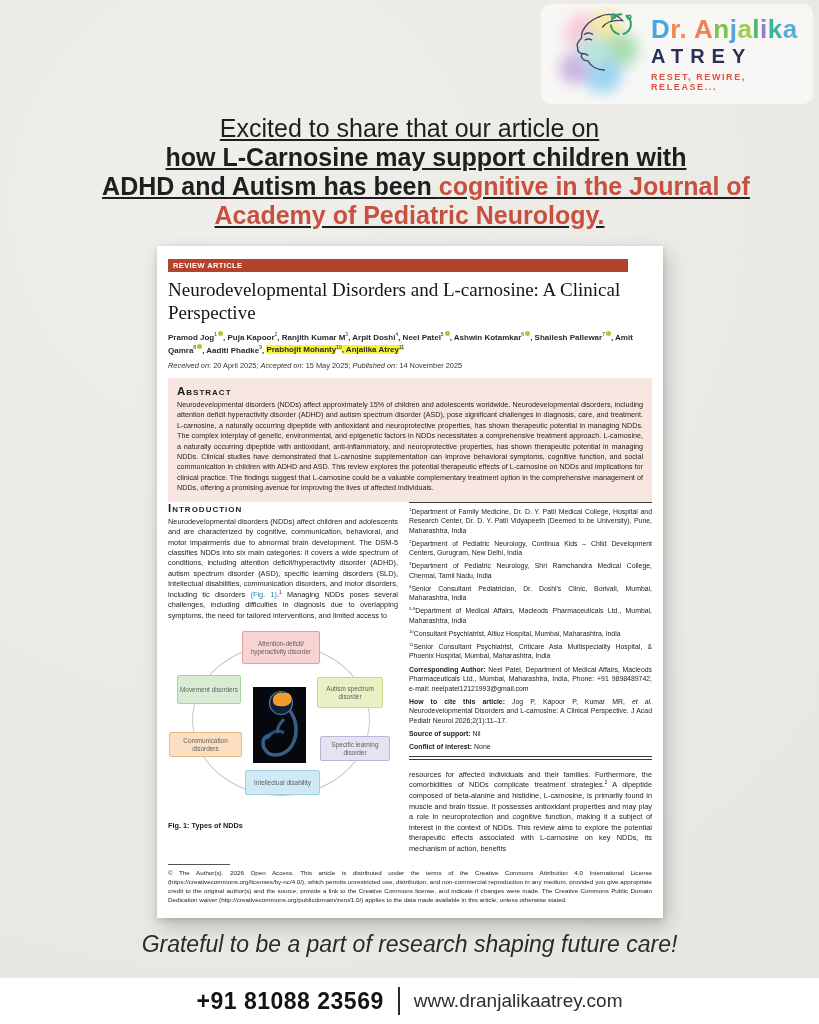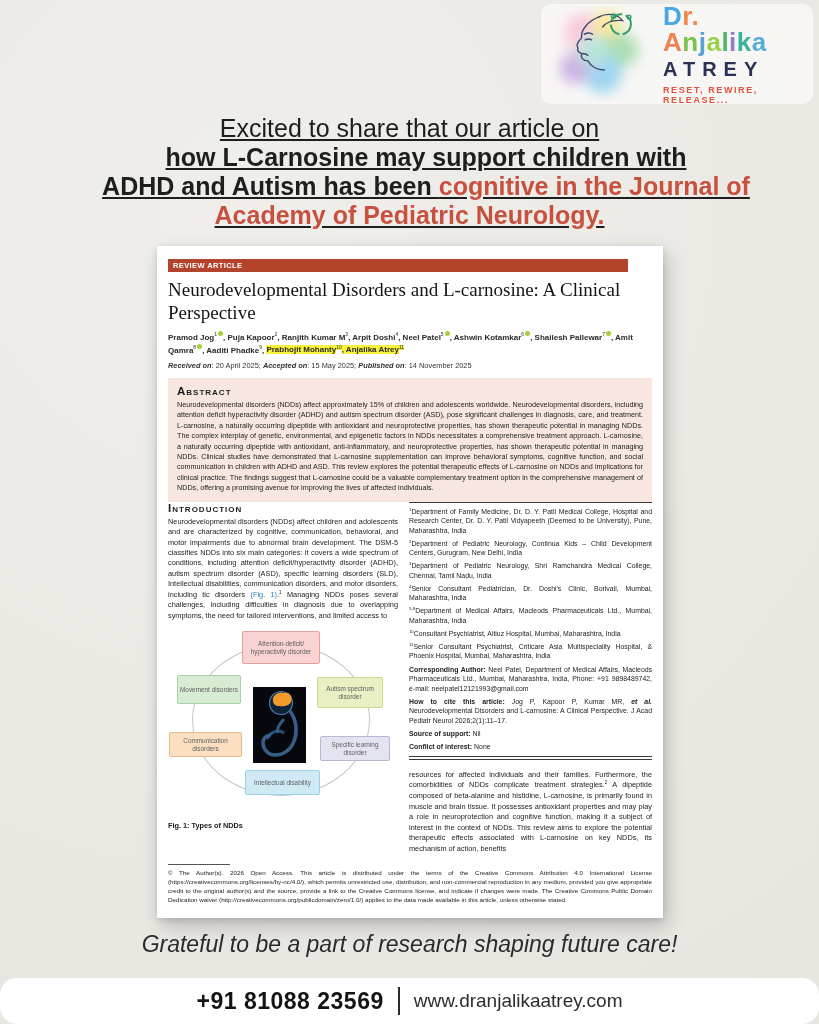--- a/index.html
+++ b/index.html
@@ -3,21 +3,21 @@
 <meta charset="utf-8">
 <style>
   * { margin:0; padding:0; box-sizing:border-box; }
   html,body { background:#d8d6d2; }
   body { font-family:"Liberation Sans","DejaVu Sans",sans-serif; }
   .canvas { position:relative; width:819px; height:1024px; margin:0 auto; overflow:hidden;
             background:radial-gradient(circle at 30% 20%, #f0eeea 0%, #ebe9e4 55%, #e7e5e0 100%); }
 
   
   .logo { position:absolute; top:4px; right:6px; width:272px; height:100px; display:flex; align-items:center;
-          background:rgba(255,255,255,.6); border-radius:10px; padding:2px 6px;gap:12px; }
+          background:rgba(255,255,255,.6); border-radius:10px; padding:2px 6px; }
   .logo-art { flex:0 0 102px; height:96px; }
   .logo-text { flex:1; padding-left:2px; }
   .brand { font-size:26px; font-weight:700; letter-spacing:.5px; line-height:1; }
   .surname { font-size:20px; font-weight:700; letter-spacing:7px; color:#2a3154; margin-top:3px; }
   .tagline { font-size:9px; font-weight:700; letter-spacing:1.6px; color:#e4503e; margin-top:4px; }
 
   
   .headline { position:absolute; top:114px; left:0; width:100%; text-align:center;
               font-size:25px; line-height:29px; color:#1e1e1e;text-decoration:underline; }
   .headline .bold { font-weight:700;padding-left:33px; }
@@ -27,21 +27,21 @@
   .paper { position:absolute; left:157px; top:246px; width:506px; height:672px; background:#ffffff;
            box-shadow:4px 8px 18px rgba(0,0,0,.20), 0 2px 6px rgba(0,0,0,.12);
            padding:13px 11px 8px 11px; overflow:hidden; color:#1a1a1a; }
   .banner { width:460px; height:13px; background:#b4432c; color:#fff; font-size:7.5px; font-weight:700;
             letter-spacing:.4px; line-height:13px; padding-left:5px; }
   .p-title { font-family:"Liberation Serif","DejaVu Serif",serif; font-size:19px; line-height:1.22;
              margin-top:6px; color:#141414; }
   .authors { font-size:8px; line-height:1.45; margin-top:7px; color:#2a2a2a; }
   .dates { font-size:7.4px; margin-top:5px; color:#333; }
   .rich .b { font-weight:700; }
-  .rich .i { font-style:italic;font-weight:bold; }
+  .rich .i { font-style:italic; }
   .rich .sup { font-size:.62em; vertical-align:super; line-height:0; }
   .rich .link { color:#2a7fae; }
   .rich .hl { background:#f8f23a; }
   .rich .orcid { display:inline-block; width:5px; height:5px; border-radius:50%; background:#a6ce39;
                  vertical-align:super; margin-left:1px; }
 
   .abstract { background:#f8e7e0; margin-top:8px; padding:7px 9px 8px 9px; }
   .sec-head { font-size:8px; font-weight:700; letter-spacing:1px; color:#1c1c1c; }
   .sec-head::first-letter { font-size:11.5px; }
   .abs-body { font-size:7.2px; line-height:1.45; text-align:justify; margin-top:3px; color:#222; }
@@ -75,21 +75,21 @@
   .fig-caption { font-weight:700; font-size:7.3px; margin-top:6px; }
 
   .p-footer { margin-top:9px; }
   .foot-rule { width:62px; border-top:1px solid #555; margin-bottom:3px; }
   .copyright { font-size:6.25px; line-height:1.45; text-align:justify; color:#232323; }
 
   
   .gratitude { position:absolute; top:931px; left:0; width:100%; text-align:center;
                font-size:23px; font-style:italic; font-weight:500; color:#2b2b2b; }
   .footer-bar { position:absolute; left:0; top:978px; width:100%; height:46px; background:#ffffff;
-                display:flex; align-items:center; justify-content:center; gap:14px;border-radius:17px; }
+                display:flex; align-items:center; justify-content:center; gap:14px; }
   .phone { font-size:23px; font-weight:800; color:#141414; letter-spacing:.5px; }
   .vline { width:2px; height:28px; background:#2b2b2b; }
   .website { font-size:19px; color:#2d2d2d; }
 </style>
 </head>
 <body>
 
 <div class="canvas">
 
   <div class="logo">

